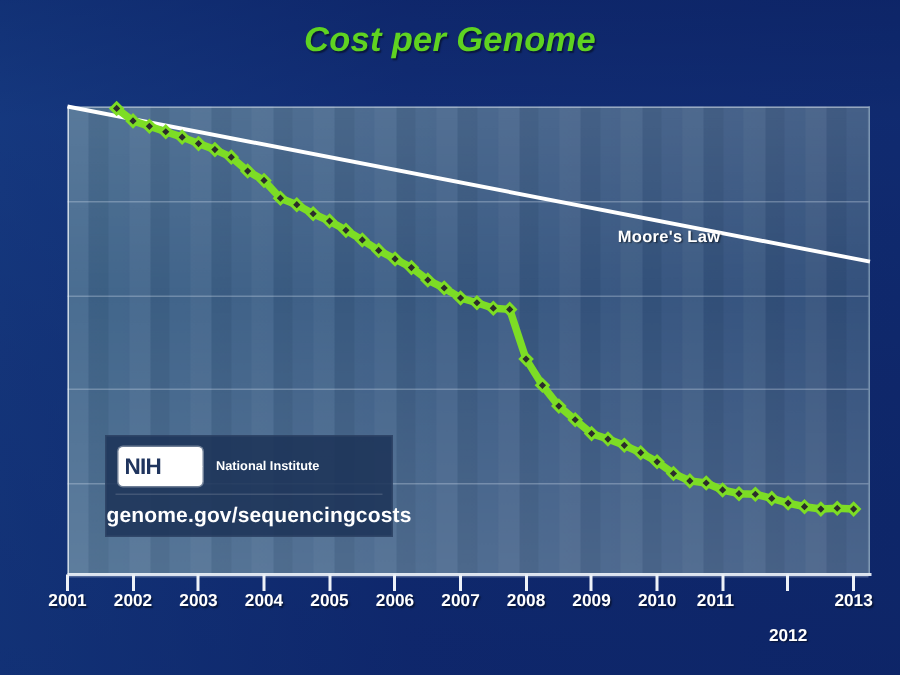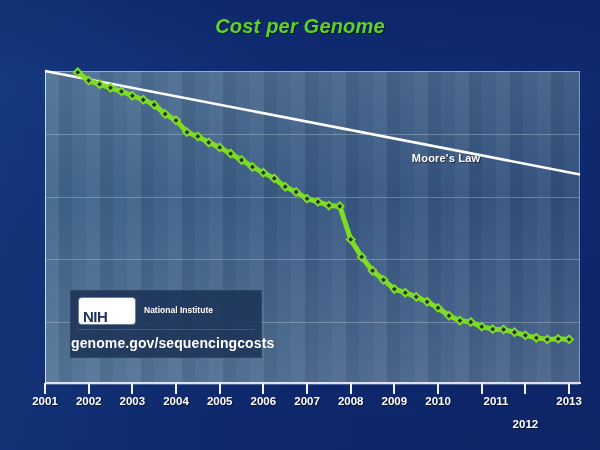--- a/index.html
+++ b/index.html
@@ -15,21 +15,21 @@
       linear-gradient(to right,#35577f 0%,#2b4574 45%,#284270 100%);
     background-blend-mode:overlay,normal;
   }
   
   #title-bar{
     position:absolute;left:0;top:0;width:600px;height:52px;
     display:flex;align-items:center;justify-content:center;
   }
   #chart-title{
     color:#5fd321;
-    font-size:20px;font-weight:bold;font-style:italic;
+    font-size:23px;font-weight:bold;font-style:italic;
     letter-spacing:.2px;
     text-shadow:1px 1px 1px rgba(0,0,0,.45);
   }
   
   #plot-area{
     position:absolute;left:45px;top:71px;width:535px;height:312px;
     background:
       linear-gradient(to bottom,rgba(255,255,255,.10),rgba(255,255,255,.02) 40%,rgba(255,255,255,.13) 100%),
       repeating-linear-gradient(to right,
         rgba(255,255,255,.055) 0px, rgba(255,255,255,.055) 14px,
@@ -76,21 +76,21 @@
   
   #nih-block{
     position:absolute;left:70px;top:290px;width:190px;
     background:rgba(28,51,88,.88);
     border:1px solid rgba(255,255,255,.06);
   }
   #nih-top{display:flex;align-items:center;padding:7px 8px 5px 8px;}
   #nih-mark{
     position:relative;width:56px;height:26px;flex:0 0 auto;
     background:#ffffff;border-radius:3px;
-    display:flex;align-items:flex-end;
+    display:flex;align-items:center;
     box-shadow:0 0 0 1px rgba(255,255,255,.35);
   }
   #nih-letters{
     color:#20355e;font-size:15px;font-weight:bold;
     letter-spacing:-.5px;padding-left:4px;line-height:1;
   }
   #nih-chevron{
     position:absolute;right:-7px;top:0;width:18px;height:26px;
   }
   #nih-org{
@@ -138,21 +138,21 @@
       <div class="xlabel" style="left: 263.367px;">2006</div>
       <div class="xtick" style="left: 307.041px;"></div>
       <div class="xlabel" style="left: 307.041px;">2007</div>
       <div class="xtick" style="left: 350.714px;"></div>
       <div class="xlabel" style="left: 350.714px;">2008</div>
       <div class="xtick" style="left: 394.388px;"></div>
       <div class="xlabel" style="left: 394.388px;">2009</div>
       <div class="xtick" style="left: 438.061px;"></div>
       <div class="xlabel" style="left: 438.061px;">2010</div>
       <div class="xtick" style="left: 481.735px;"></div>
-      <div class="xlabel" style="left: 496px;">2011</div>
+      <div class="xlabel" style="left: 477px;">2011</div>
       <div class="xtick" style="left: 525.408px;"></div>
       <div class="xlabel" style="left: 525.408px; margin-top: 23px;">2012</div>
       <div class="xtick" style="left: 569.082px;"></div>
       <div class="xlabel" style="left: 569.082px;">2013</div>
     </div>
 
   <svg id="data-layer" viewBox="0 0 600 450">
     <g id="moore-group">
         <line x1="45" y1="71" x2="580" y2="174.4328247166943" stroke="#ffffff" stroke-width="2.6"></line>
       </g>

